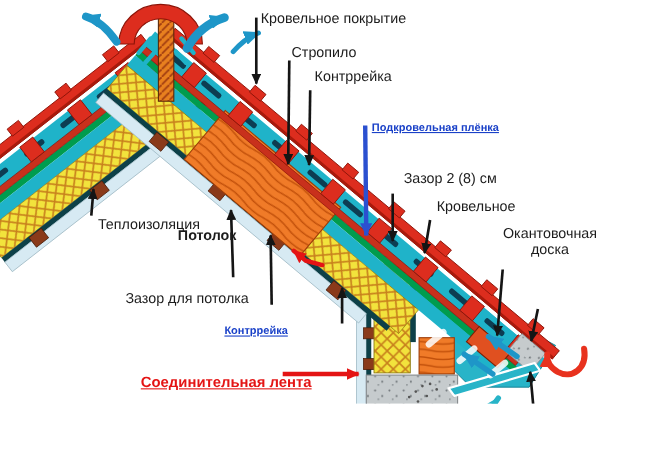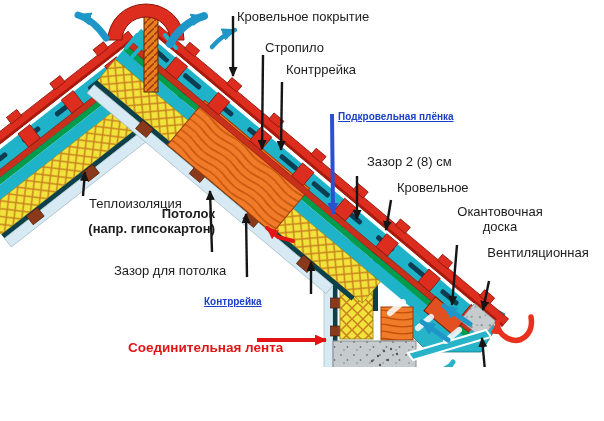--- a/index.html
+++ b/index.html
@@ -3,21 +3,21 @@
 <meta charset="utf-8">
 <style>
   html,body{margin:0;padding:0;background:#fff;}
   .stage{position:relative;width:604px;height:367px;background:#fff;overflow:hidden;
          font-family:"Liberation Sans",sans-serif;}
   .stage svg{position:absolute;left:0;top:0;}
   .lbl{position:absolute;font-size:13px;line-height:15px;color:#1c1c1c;white-space:nowrap;}
   .lbl.c{text-align:center;white-space:normal;}
   .lbl.r{text-align:right;white-space:normal;}
   .lbl.blue{color:#1A41C8;font-weight:bold;text-decoration:underline;font-size:10px;}
-  .lbl.red{color:#E41414;font-weight:bold;font-size:13.5px;}
+  .lbl.red{color:#E41414;font-weight:bold;text-decoration:underline;font-size:13.5px;}
   .lbl span{display:block;}
   .wm{position:absolute;left:486px;top:369px;display:flex;align-items:center;opacity:.8;}
   .wm .ring{width:30px;height:30px;border:5px solid #c9c9c9;border-radius:50%;margin-right:2px;}
   .wm .txt{font-size:33px;font-weight:bold;color:#c9c9c9;letter-spacing:1px;}
 </style>
 </head>
 <body>
 
 <div class="stage">
 
@@ -245,26 +245,24 @@
 <div class="lbl" style="left:265px;top:40px;">Стропило</div>
 <div class="lbl" style="left:286px;top:62px;text-align:right;">Контррейка</div>
 <div class="lbl blue" style="left:338px;top:109px;">Подкровельная плёнка</div>
 <div class="lbl" style="left:367px;top:154px;">Зазор 2 (8) см</div>
 <div class="lbl" style="left:397px;top:180px;">Кровельное</div>
 <div class="lbl c" style="left:442px;top:204px;width:116px;">
   <span>Окантовочная</span>
   <span>доска</span>
 </div>
 <div class="lbl c" style="left:474px;top:245px;width:128px;">
-  <span>Вентиляционная</span>
 </div>
 <div class="lbl" style="left:49px;top:196px;margin-left:40px;">Теплоизоляция</div>
 <div class="lbl r" style="left:66px;top:206px;width:149px;font-weight:bold;">
   <span>Потолок</span>
-  <span>(напр. гипсокартон)</span>
 </div>
 <div class="lbl" style="left:114px;top:263px;">Зазор для потолка</div>
 <div class="lbl blue" style="left:204px;top:294px;">Контррейка</div>
 <div class="lbl red" style="left:128px;top:340px;">Соединительная лента</div>
 <div class="lbl" style="left:476px;top:371px;">
   <span>Окантовочная</span>
   <span>доска</span>
 </div>
 
 <div class="wm">

